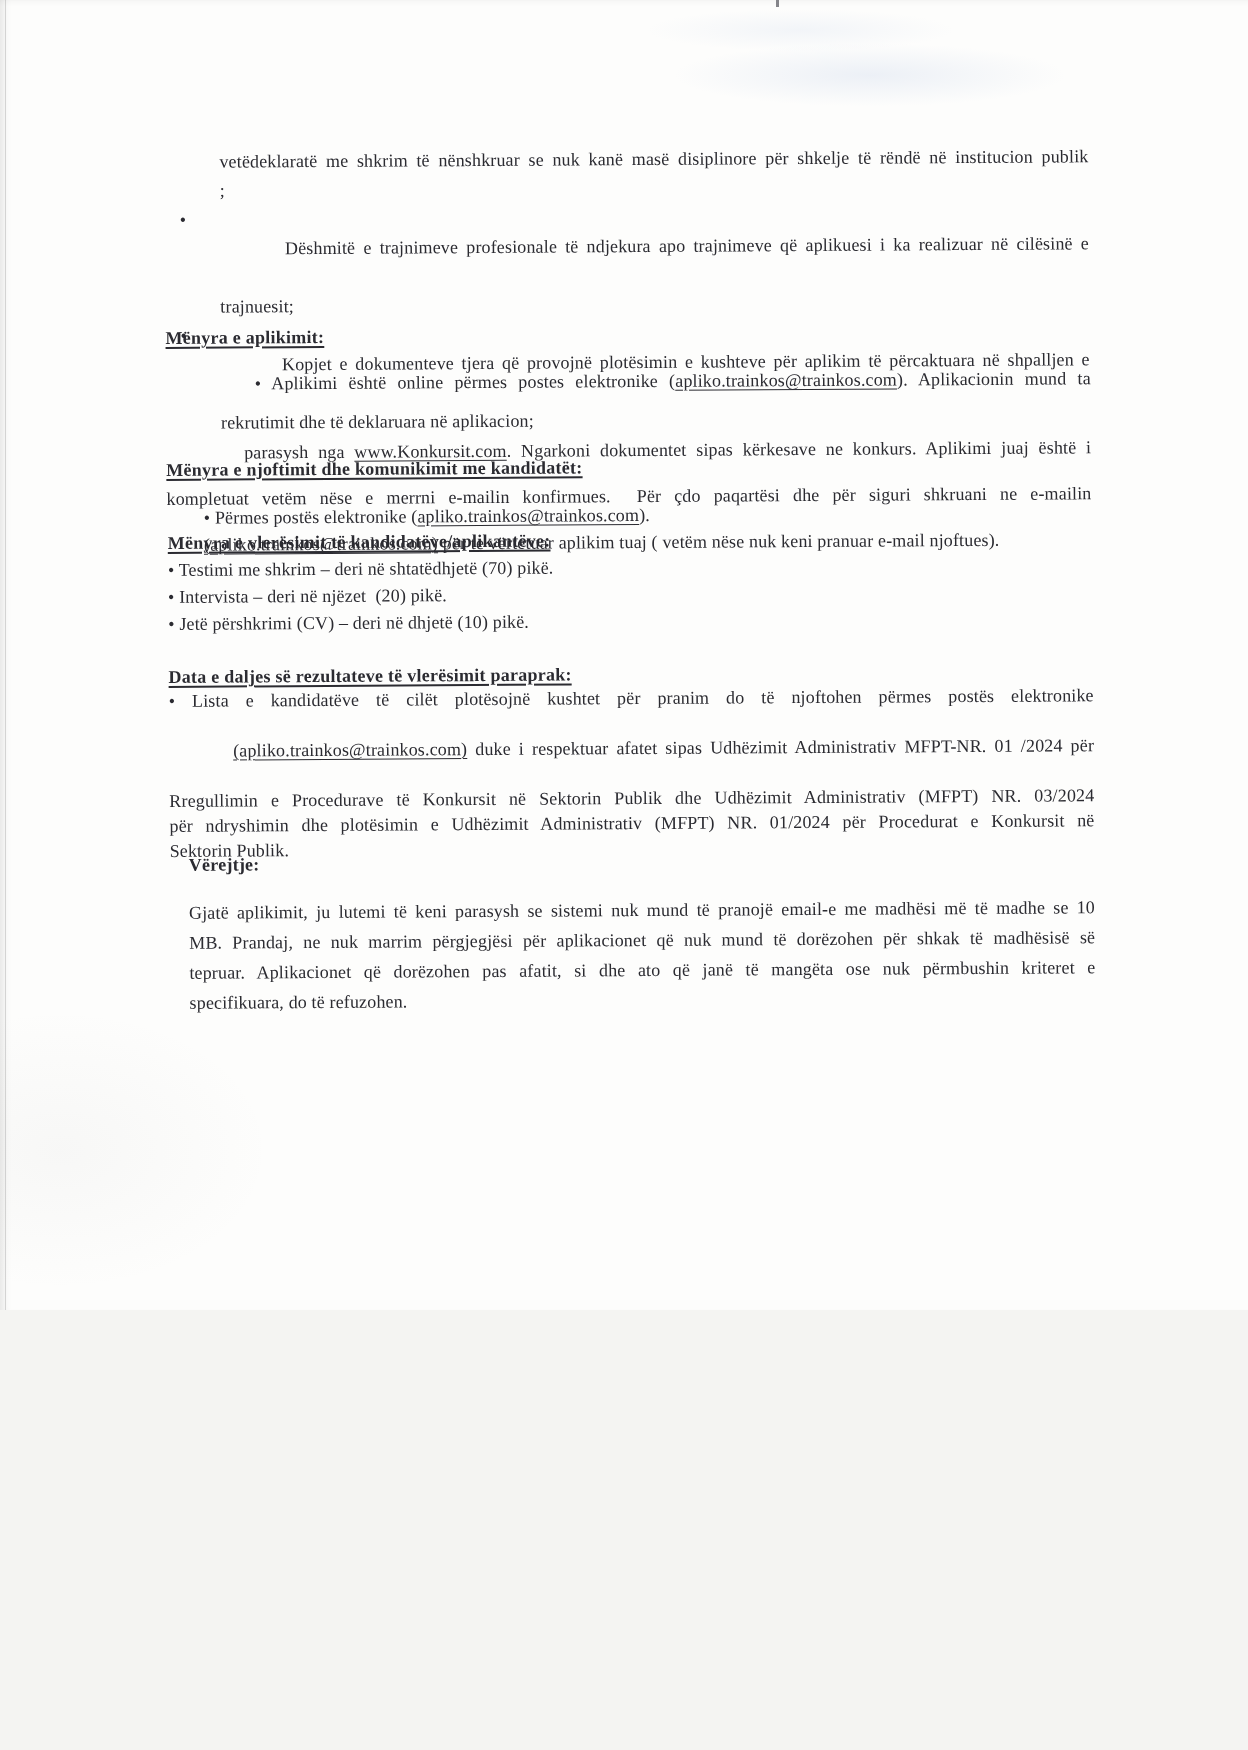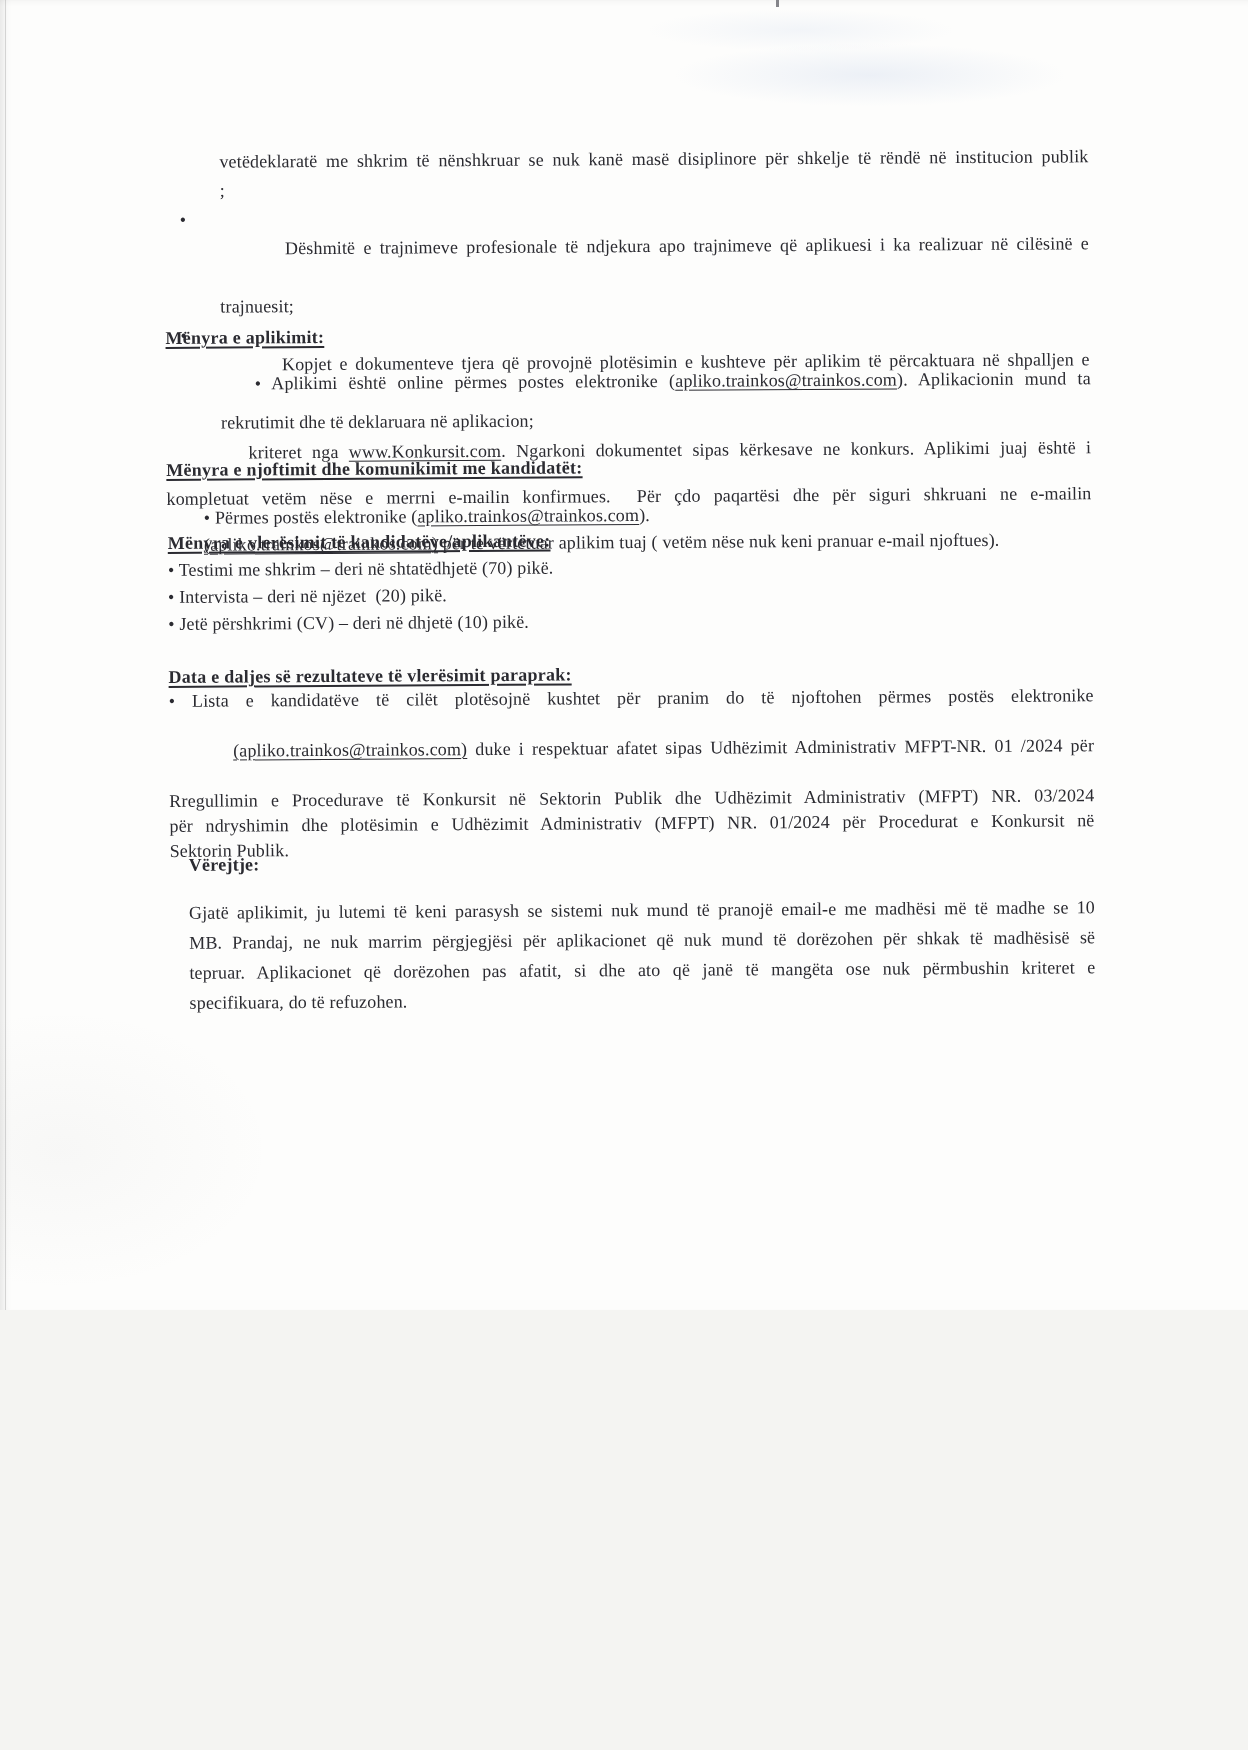--- a/index.html
+++ b/index.html
@@ -78,21 +78,21 @@
       </div>
       <div class="line">rekrutimit dhe të deklaruara në aplikacion;</div>
     </div>
 
     <div class="sec aplikimit">
       <div class="hd">Mënyra e aplikimit:</div>
       <div class="line jl">
         <span>• Aplikimi është online përmes postes elektronike (</span><span class="lnk">apliko.trainkos@trainkos.com</span><span>). Aplikacionin mund ta</span>
       </div>
       <div class="line jl">
-        <span>kriteret nga </span><span class="lnk">www.Konkursit.com</span><span>. Ngarkoni dokumentet sipas kërkesave ne konkurs. Aplikimi juaj është i</span>
+        <span>parasysh nga </span><span class="lnk">www.Konkursit.com</span><span>. Ngarkoni dokumentet sipas kërkesave ne konkurs. Aplikimi juaj është i</span>
       </div>
       <div class="line jl">kompletuat vetëm nëse e merrni e-mailin konfirmues.  Për çdo paqartësi dhe për siguri shkruani ne e-mailin</div>
       <div class="line">
         <span class="lnk">(apliko.trainkos@trainkos.com)</span><span> për te vërtetuar aplikim tuaj ( vetëm nëse nuk keni pranuar e-mail njoftues).</span>
       </div>
     </div>
 
     <div class="sec njoftimit">
       <div class="hd">Mënyra e njoftimit dhe komunikimit me kandidatët:</div>
       <div class="line">

